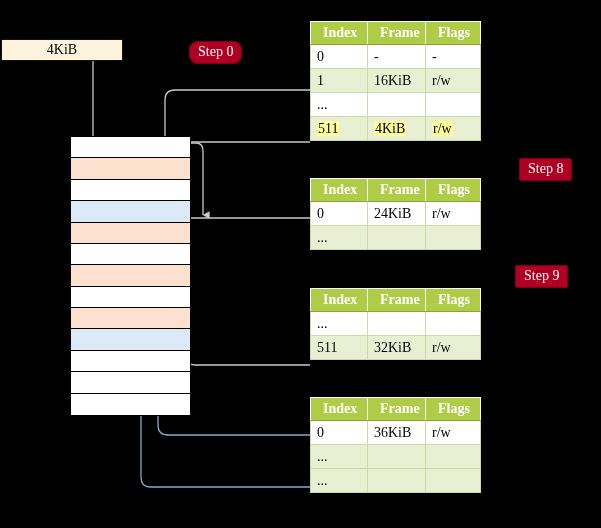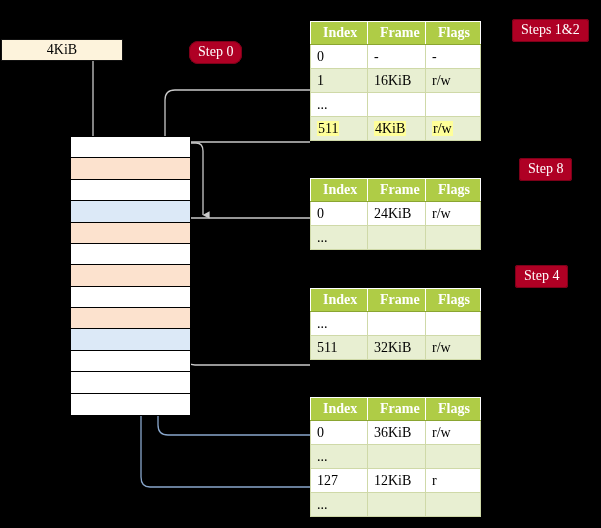--- a/index.html
+++ b/index.html
@@ -82,28 +82,25 @@
     </g>
   </svg>
 
   <div class="srcbox" style="left:1px;top:39px;width:120px;height:20px;">
     <span>4KiB</span>
   </div>
 
   <div class="badge" style="left:189px;top:41px;border-radius:9px;">
     <span>Step 0</span>
   </div>
-  <div class="badge" style="left:512px;top:19px;">
-    <span>Steps 1&amp;2</span>
-  </div>
   <div class="badge" style="left:519px;top:158px;">
     <span>Step 8</span>
   </div>
   <div class="badge" style="left:515px;top:265px;">
-    <span>Step 4</span>
+    <span>Step 9</span>
   </div>
 
   <div class="memcol" id="memcol" style="left:70px;top:136px;width:121px;height:280px;">
       <div class="memrow" style="height: 21.3846px; background: rgb(255, 255, 255);"></div>
       <div class="memrow" style="height: 21.3846px; background: rgb(252, 226, 206);"></div>
       <div class="memrow" style="height: 21.3846px; background: rgb(255, 255, 255);"></div>
       <div class="memrow" style="height: 21.3846px; background: rgb(220, 233, 247);"></div>
       <div class="memrow" style="height: 21.3846px; background: rgb(252, 226, 206);"></div>
       <div class="memrow" style="height: 21.3846px; background: rgb(255, 255, 255);"></div>
       <div class="memrow" style="height: 21.3846px; background: rgb(252, 226, 206);"></div>
@@ -223,25 +220,20 @@
         <tr class="plain">
           <td>0</td>
           <td>36KiB</td>
           <td>r/w</td>
         </tr>
         <tr class="alt">
           <td>...</td>
           <td>&nbsp;</td>
           <td>&nbsp;</td>
         </tr>
-        <tr class="plain">
-          <td>127</td>
-          <td>12KiB</td>
-          <td>r</td>
-        </tr>
         <tr class="alt">
           <td>...</td>
           <td>&nbsp;</td>
           <td>&nbsp;</td>
         </tr>
       </tbody>
   </table>
 
 </div>
 

